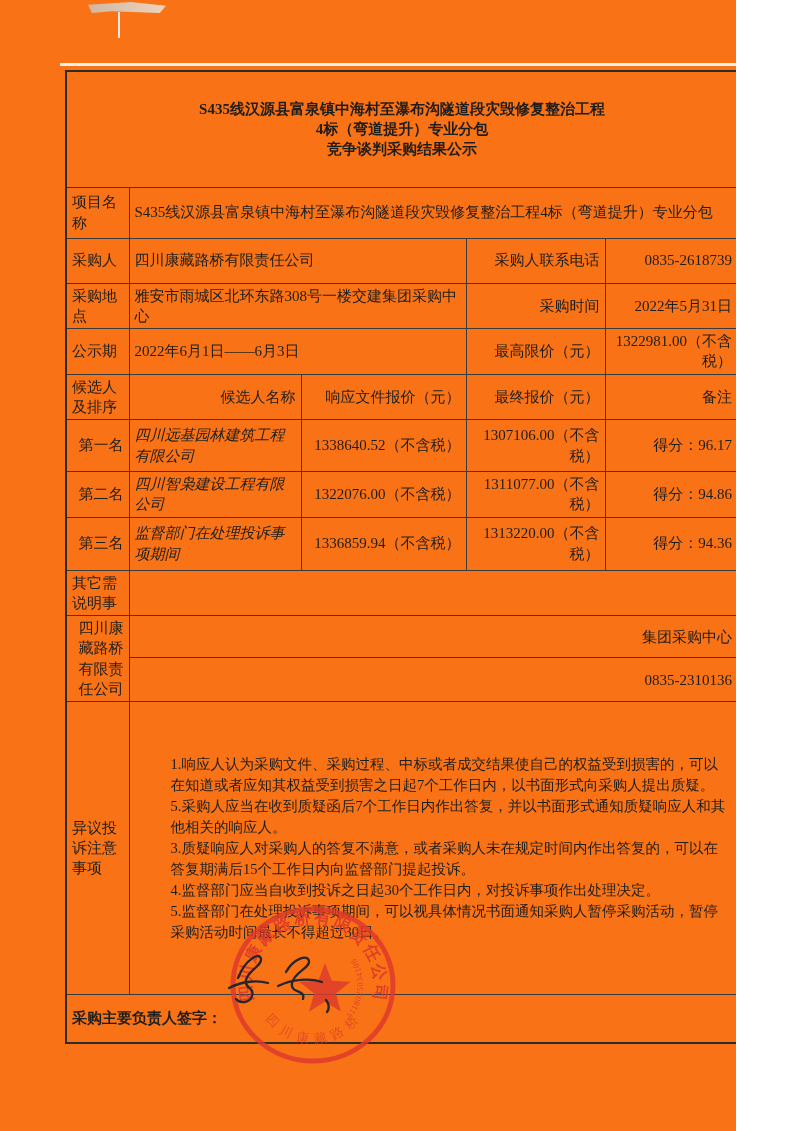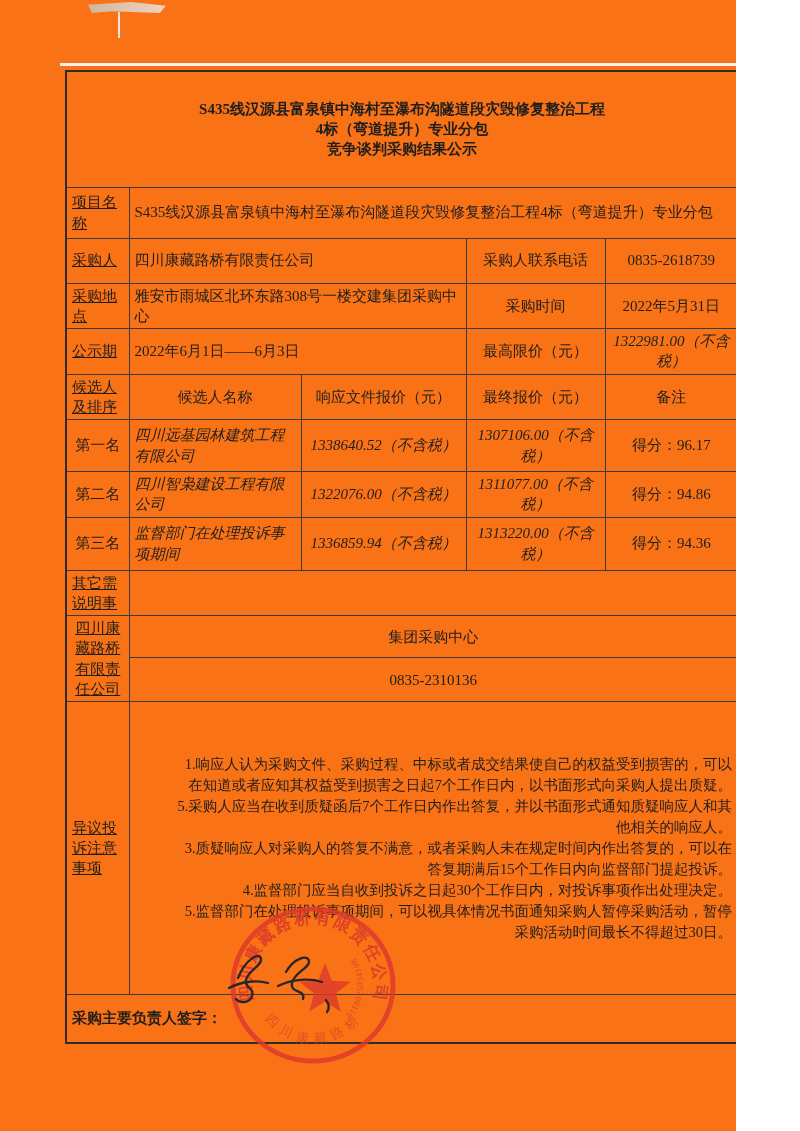--- a/index.html
+++ b/index.html
@@ -17,27 +17,27 @@
 
   table.doc{
     position:absolute;left:65px;top:70px;width:672px;
     border-collapse:collapse;table-layout:fixed;border:2px solid #2c2c2c;
   }
   .doc td{
     border:1px solid #3b3b3b;vertical-align:middle;
     font-size:15px;line-height:1.35;padding:2px 5px;overflow:hidden;
   }
   .title-cell{text-align:center;font-weight:bold;font-size:20px;line-height:30px;border-bottom:1px solid #3b3b3b;}
-  .c{text-align:center;margin-top:32px;}
-  .lbl{padding:2px 4px;text-decoration:underline;}
+  .c{text-align:right;margin-top:32px;}
+  .lbl{padding:2px 4px;}
   .md{font-size:14px;}
-  .sm{font-size:12.5px;letter-spacing:0;font-style:italic;}
+  .sm{font-size:12.5px;letter-spacing:0;}
   .name{font-size:12px;padding:1px 2px;font-style:italic;}
   .disputes-cell{padding:0 7px 0 9px;}
-  .disputes-cell .item{font-size:14.5px;line-height:21px;text-align:right;margin-left:36px;}
+  .disputes-cell .item{font-size:14.5px;line-height:21px;text-align:left;margin-left:36px;}
   .sig-cell{padding-left:5px;font-weight:bold;}
   .seal-svg{position:absolute;left:227px;top:902px;opacity:.9;pointer-events:none;}
   .sign-svg{position:absolute;left:222px;top:942px;pointer-events:none;}
 </style>
 </head>
 <body>
 
 <div class="page">
 
   <div class="crease"></div>

